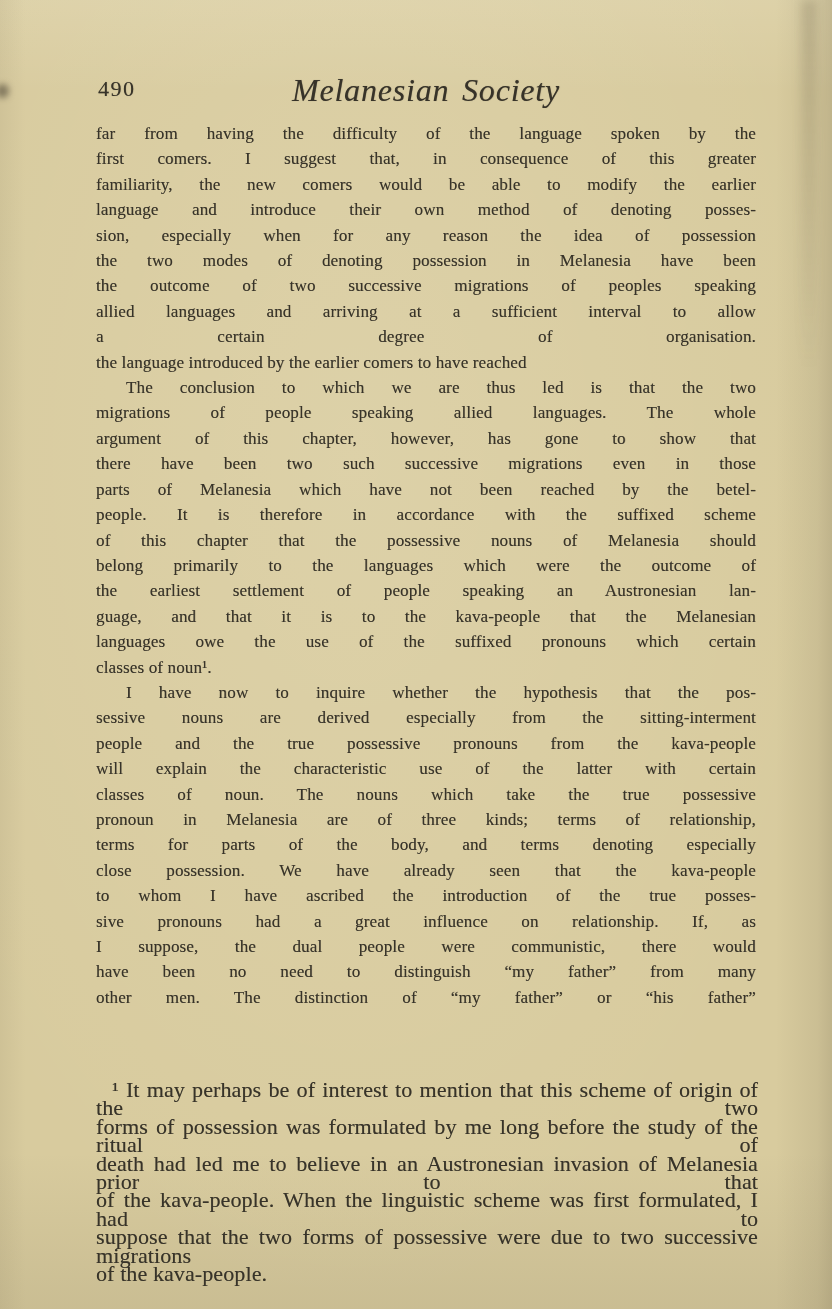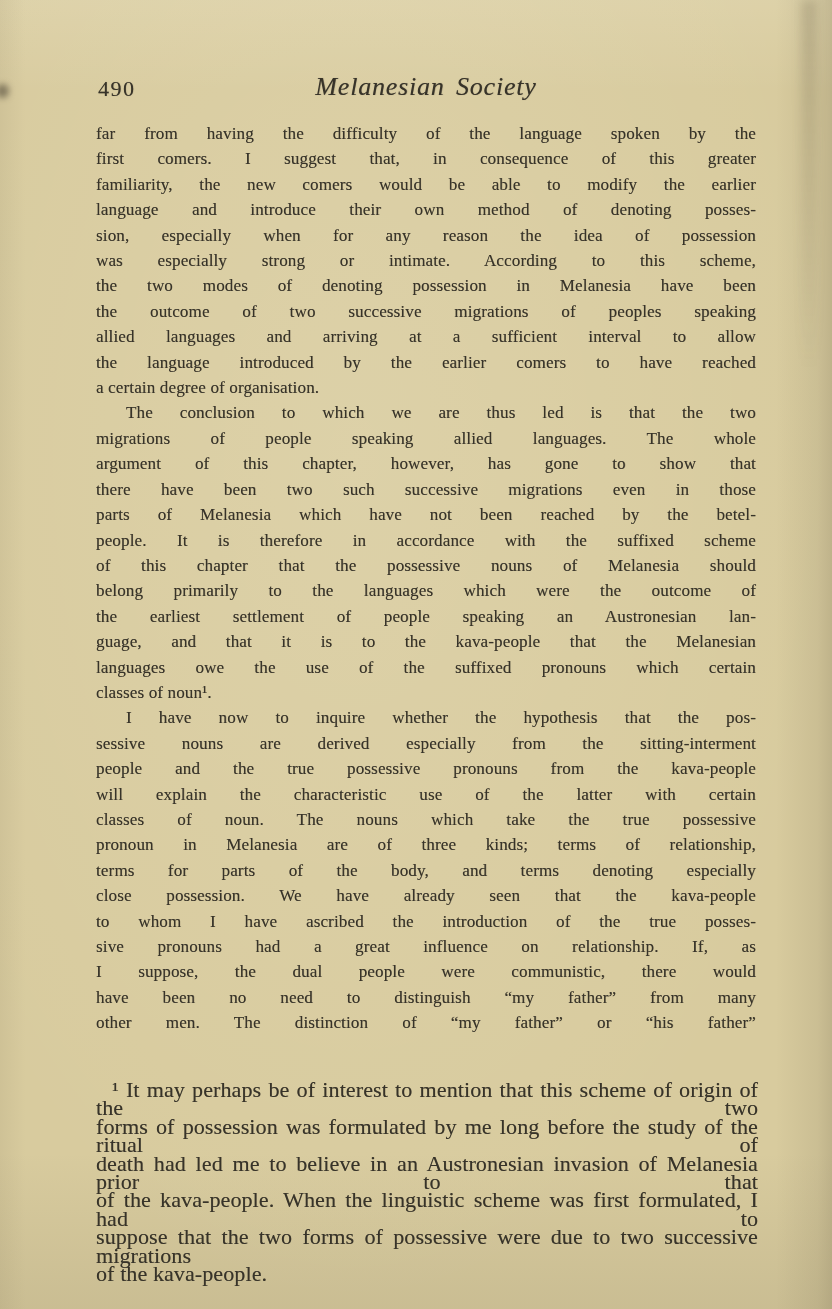--- a/index.html
+++ b/index.html
@@ -48,21 +48,21 @@
     position: absolute;
     left: 2px; top: 4px;
     font-size: 22px;
     letter-spacing: 1.5px;
     text-shadow: 0.3px 0.3px 0.7px rgba(55,50,40,0.5);
   }
   .head-title {
     display: block;
     text-align: center;
     font-style: italic;
-    font-size: 26px;
+    font-size: 32px;
     letter-spacing: 0.8px;
     word-spacing: 4px;
     text-shadow: 0.3px 0.3px 0.7px rgba(55,50,40,0.5);
   }
   .body-text {
     position: absolute;
     left: 96px; top: 121px;
     width: 660px;
     font-size: 17px;
     line-height: 25.4px;
@@ -103,26 +103,25 @@
     <span class="head-title">Melanesian Society</span>
   </header>
 
   <main class="body-text">
     <div class="para last-left">
         <div class="line">far from having the difficulty of the language spoken by the</div>
         <div class="line">first comers. I suggest that, in consequence of this greater</div>
         <div class="line">familiarity, the new comers would be able to modify the earlier</div>
         <div class="line">language and introduce their own method of denoting posses-</div>
         <div class="line">sion, especially when for any reason the idea of possession</div>
-        <div class="line">was especially strong or intimate. According to this scheme,</div>
         <div class="line">the two modes of denoting possession in Melanesia have been</div>
         <div class="line">the outcome of two successive migrations of peoples speaking</div>
         <div class="line">allied languages and arriving at a sufficient interval to allow</div>
+        <div class="line">a certain degree of organisation.</div>
         <div class="line">the language introduced by the earlier comers to have reached</div>
-        <div class="line">a certain degree of organisation.</div>
       </div>
     <div class="para indent last-left">
         <div class="line">The conclusion to which we are thus led is that the two</div>
         <div class="line">migrations of people speaking allied languages. The whole</div>
         <div class="line">argument of this chapter, however, has gone to show that</div>
         <div class="line">there have been two such successive migrations even in those</div>
         <div class="line">parts of Melanesia which have not been reached by the betel-</div>
         <div class="line">people. It is therefore in accordance with the suffixed scheme</div>
         <div class="line">of this chapter that the possessive nouns of Melanesia should</div>
         <div class="line">belong primarily to the languages which were the outcome of</div>

